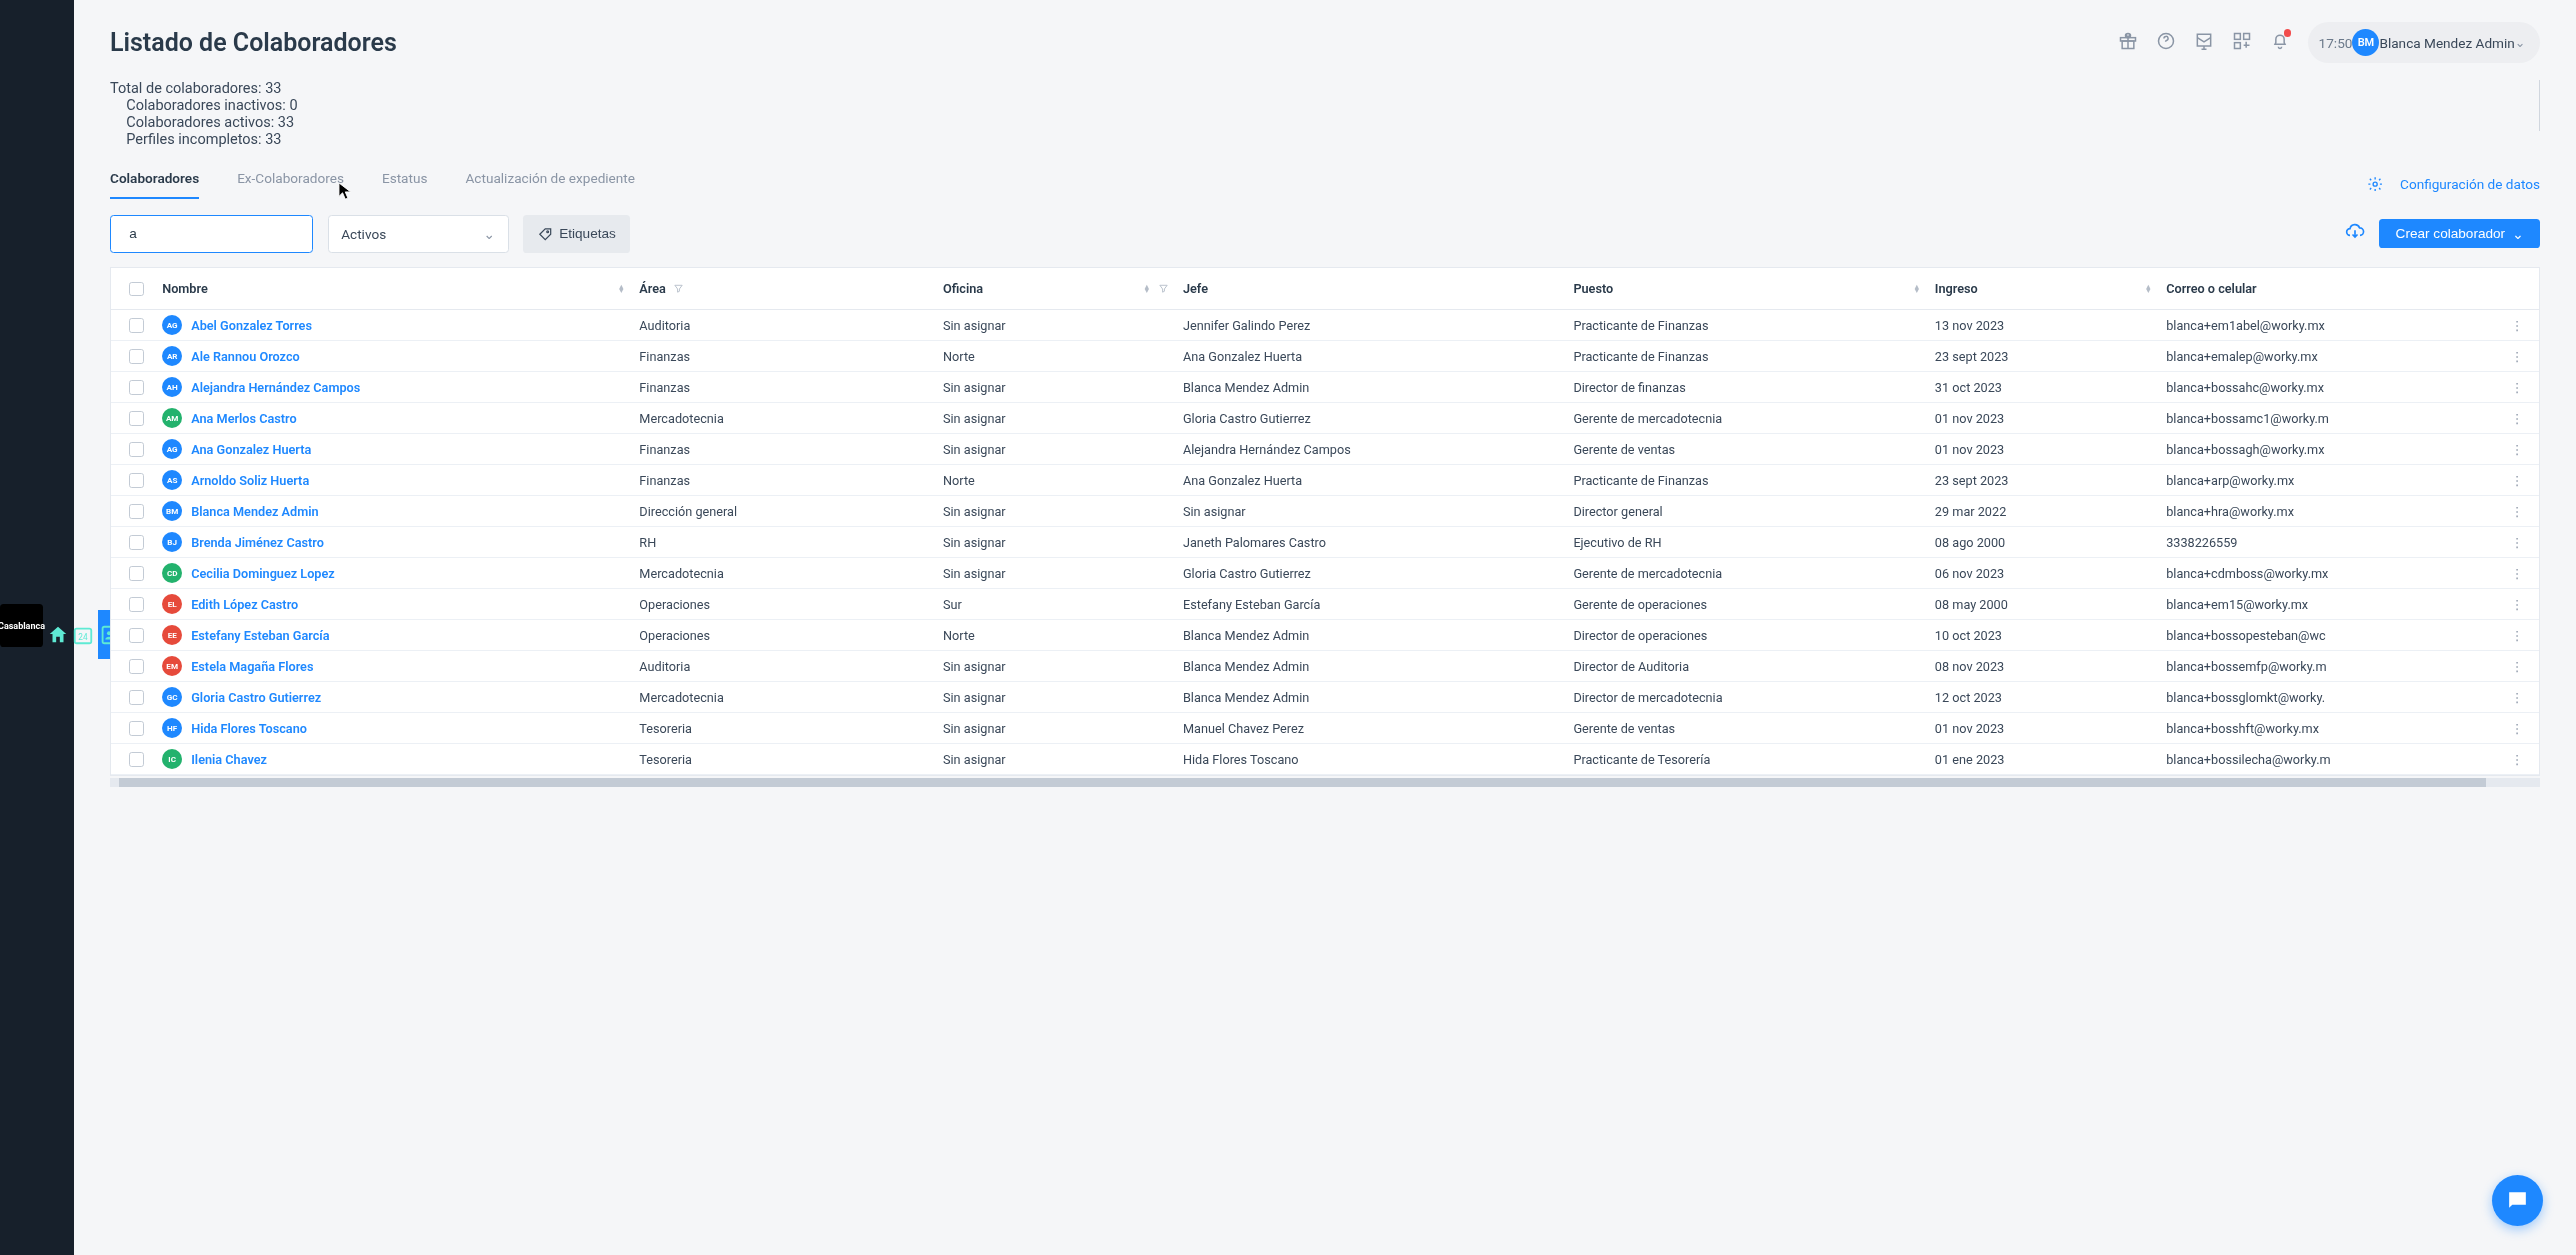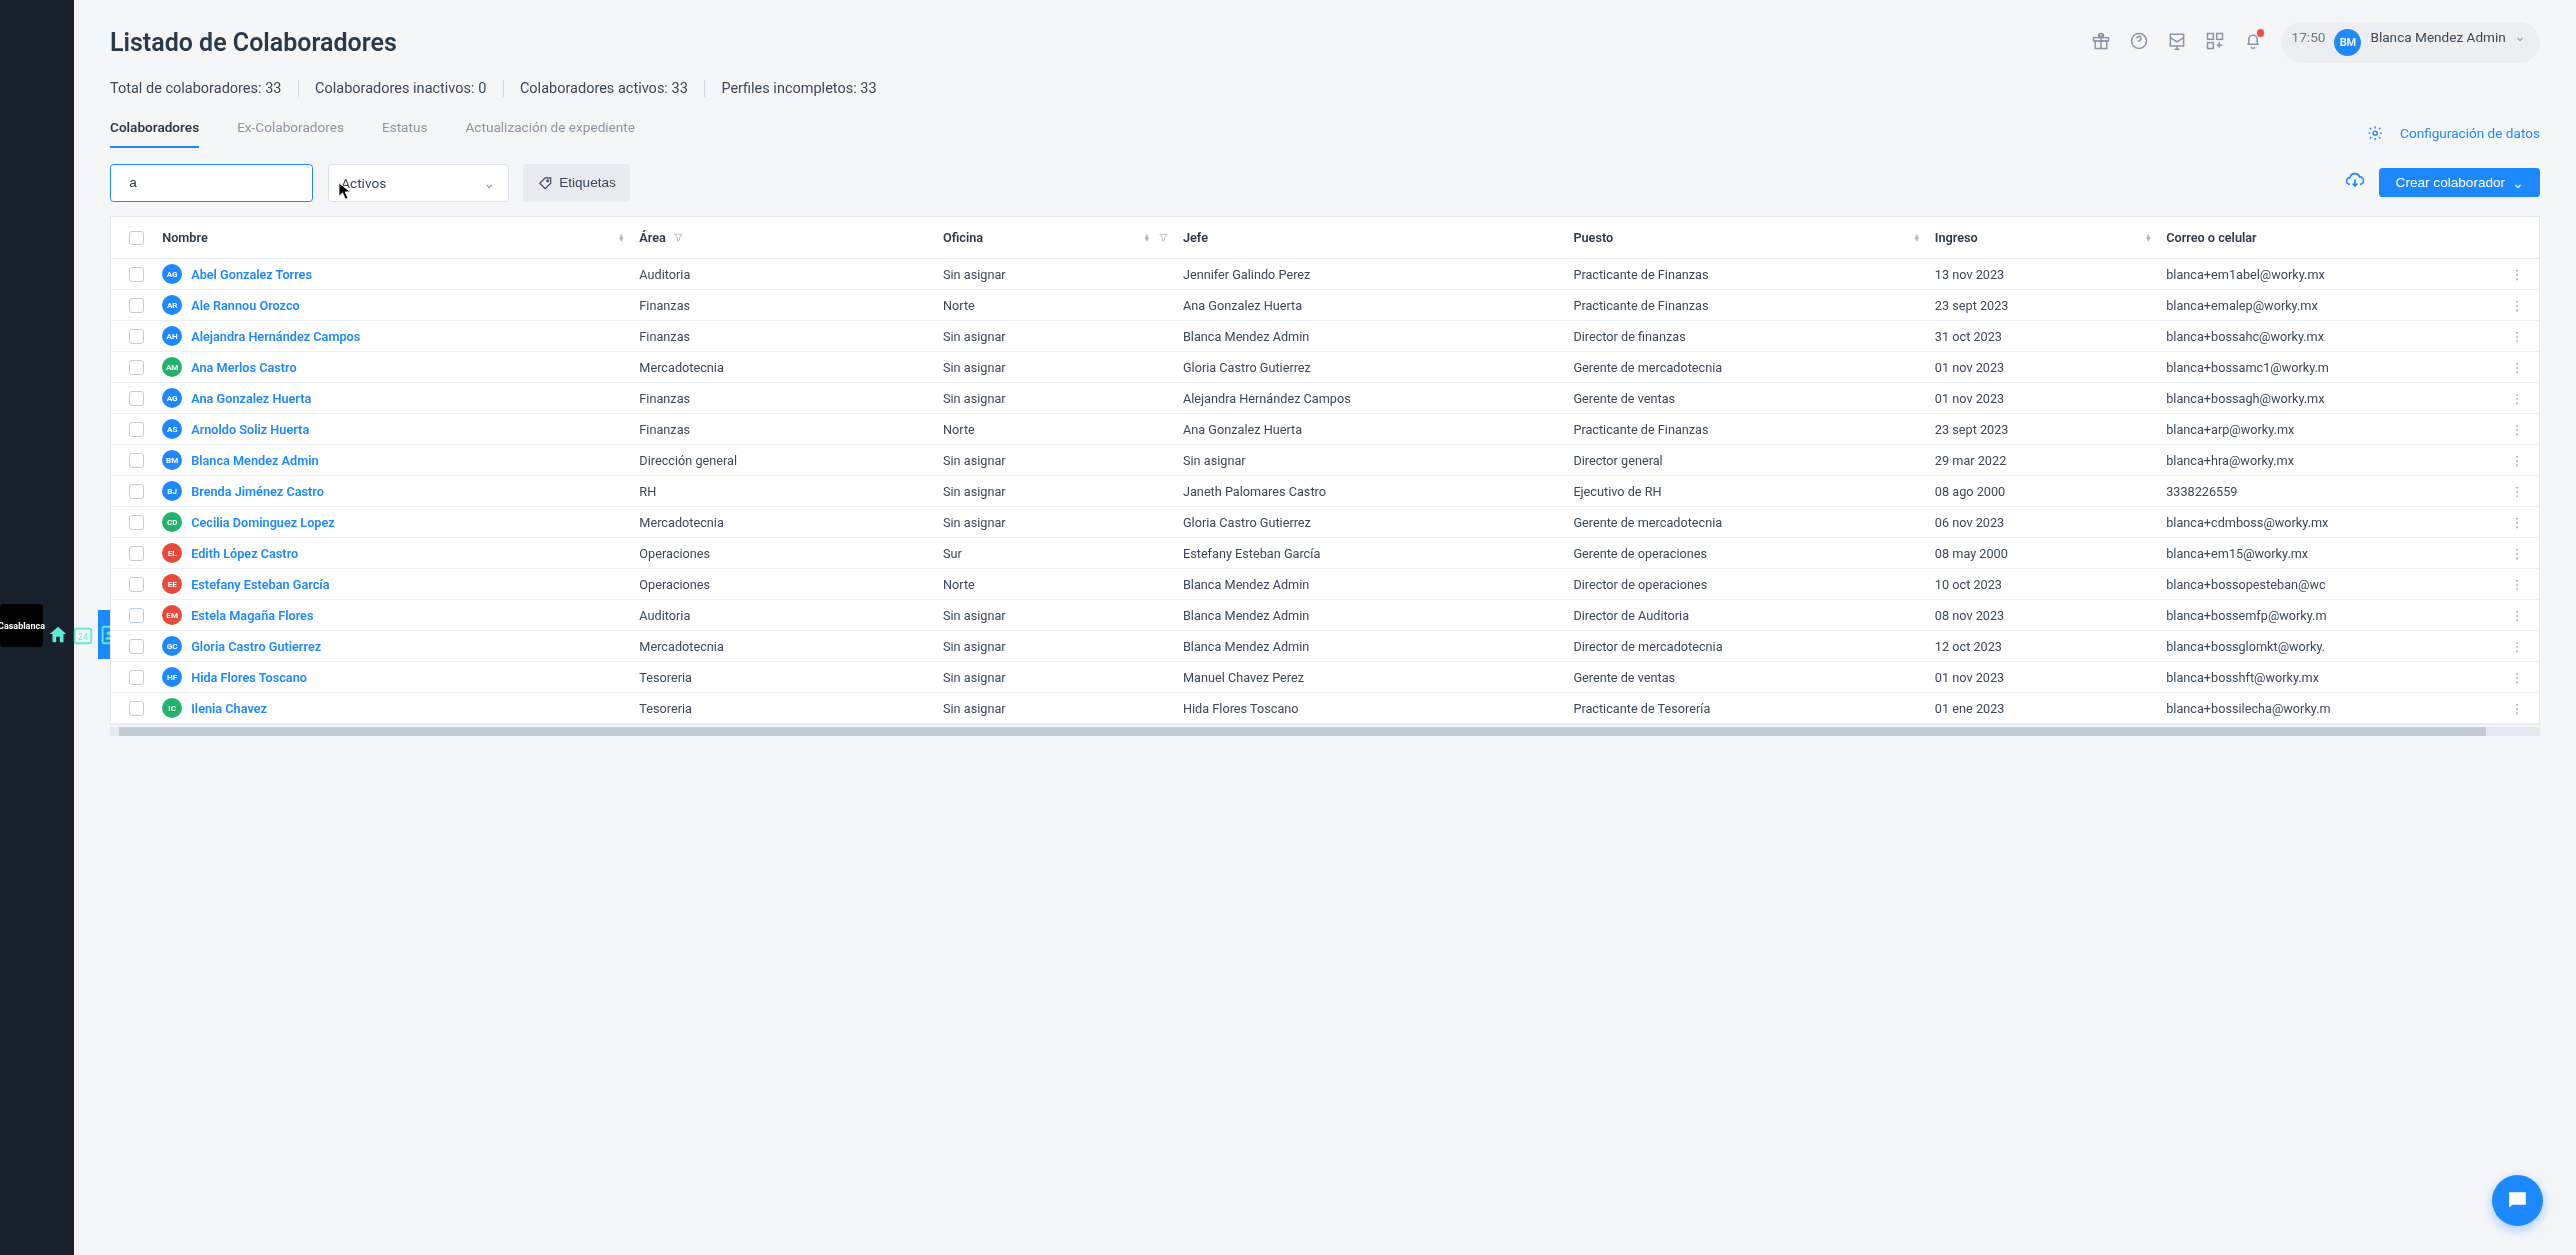--- a/index.html
+++ b/index.html
@@ -54,34 +54,34 @@
   .topbar-icons .icon { cursor: pointer; position: relative; }
   .bell-dot::after {
     content: ""; position: absolute; top: -1.8px; right: -1.8px;
     width: 7.2px; height: 7.2px; background: #f24d4d; border-radius: 50%;
   }
   .user-chip {
     background: #edeef1;
     padding: 7.2px 14.5px 7.2px 11px;
     border-radius: 22px;
     display: flex;
-    gap: 9px;
+    align-items: center;
     cursor: pointer;
   }
   .clock { color: #6c7a8b; font-size: 13.6px; }
   .avatar-sm {
     width: 27px; height: 27px; border-radius: 50%;
     background: #1e88ff; color: #fff; font-size: 11px;
     display: flex; align-items: center; justify-content: center;
     font-weight: 600;
   }
   .user-name { font-size: 13.6px; color: #3a4859; }
   .chev { color: #8a95a5; }
 
-  .stats-row { display: flex; gap: 0; font-size: 14.5px; color: #3a4859; margin-bottom: 22px; }
+  .stats-row { display: flex; gap: 0; font-size: 14.5px; color: #3a4859; margin-bottom: 22px; flex-direction: column; }
   .stat { padding: 0 16.3px; border-right: 0.9px solid #d0d6de; }
   .stat:first-child { padding-left: 0; }
   .stat:last-child { border-right: none; }
 
   .tabs-row { display: flex; align-items: center; justify-content: space-between; margin-bottom: 16.3px; }
   .tabs { display: flex; gap: 38px; }
   .tab { padding: 0 0 11px 0; color: #8a95a5; cursor: pointer; font-size: 13.6px; border-bottom: 2.7px solid transparent; }
   .tab.active { color: #2a3a4a; font-weight: 600; border-bottom-color: #1e88ff; }
   .config-link { color: #1e88ff; display: flex; align-items: center; gap: 17px; cursor: pointer; font-size: 13.6px; }
 

